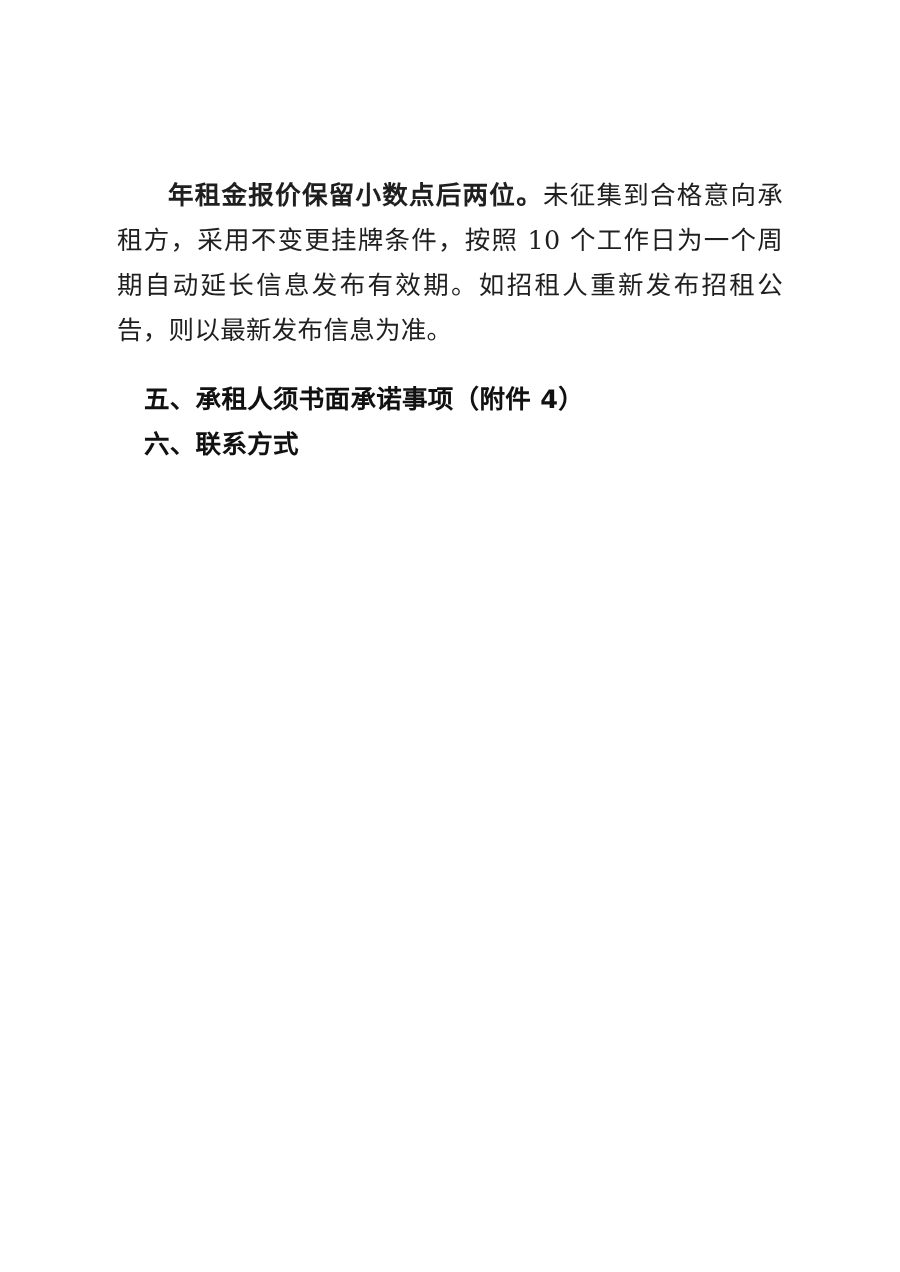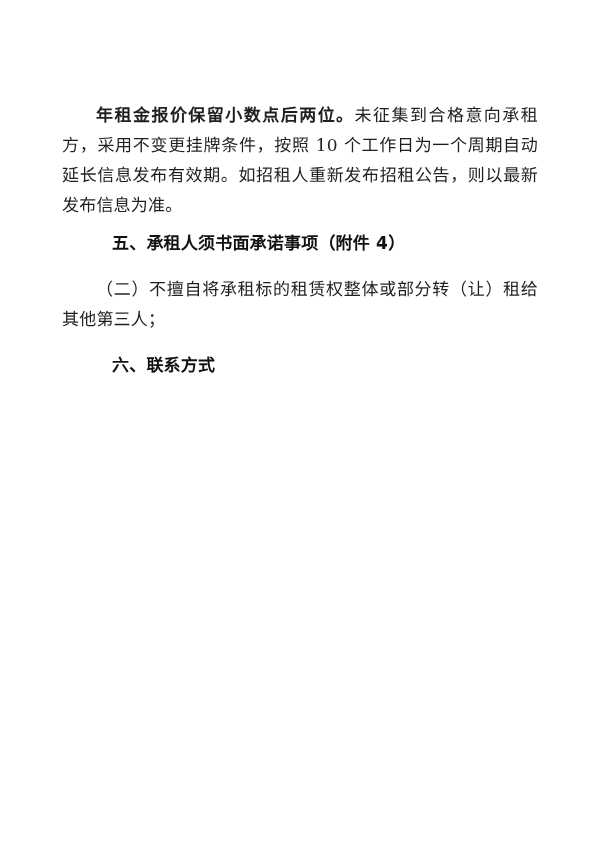--- a/index.html
+++ b/index.html
@@ -12,35 +12,35 @@
     width: 600px;
     height: 848px;
     margin: 0 auto;
     background: #ffffff;
     box-sizing: border-box;
     padding: 100px 62px 0 62px;
     overflow: hidden;
     color: #1f1f1f;
   }
   .body-para {
-    margin: 0;
+    margin: 16px;
     font-family: "DejaVu Serif", "Liberation Serif", serif;
     font-size: 17px;
     line-height: 30px;
     text-align: justify;
     text-justify: inter-character;
     text-indent: 2em;
     letter-spacing: 0.2px;
     word-break: break-all;
   }
   .body-para .lead-bold {
     font-weight: bold;
   }
   .doc-heading {
-    margin: 16px;
+    margin: 0;
     font-family: "DejaVu Sans", "Liberation Sans", sans-serif;
     font-weight: bold;
     font-size: 17px;
     line-height: 30px;
     text-indent: 2em;
     letter-spacing: 0.2px;
     color: #111111;
   }
   .doc-heading.first {
     margin-top: 8px;
@@ -49,21 +49,20 @@
 </head>
 <body>
 
 <div class="page">
 
   <p class="body-para"><span class="lead-bold">年租金报价保留小数点后两位。</span><span>未征集到合格意向承租方，采用不变更挂牌条件，按照 10 个工作日为一个周期自动延长信息发布有效期。如招租人重新发布招租公告，则以最新发布信息为准。</span></p>
 
   <h2 class="doc-heading first">五、承租人须书面承诺事项（附件 4）</h2>
 
 
-  <p class="body-para">（二）不擅自将承租标的租赁权整体或部分转（让）租给其他第三人；</p>
 
 
 
 
 
   <h2 class="doc-heading">六、联系方式</h2>
 
 </div>
 
 </body></html>

